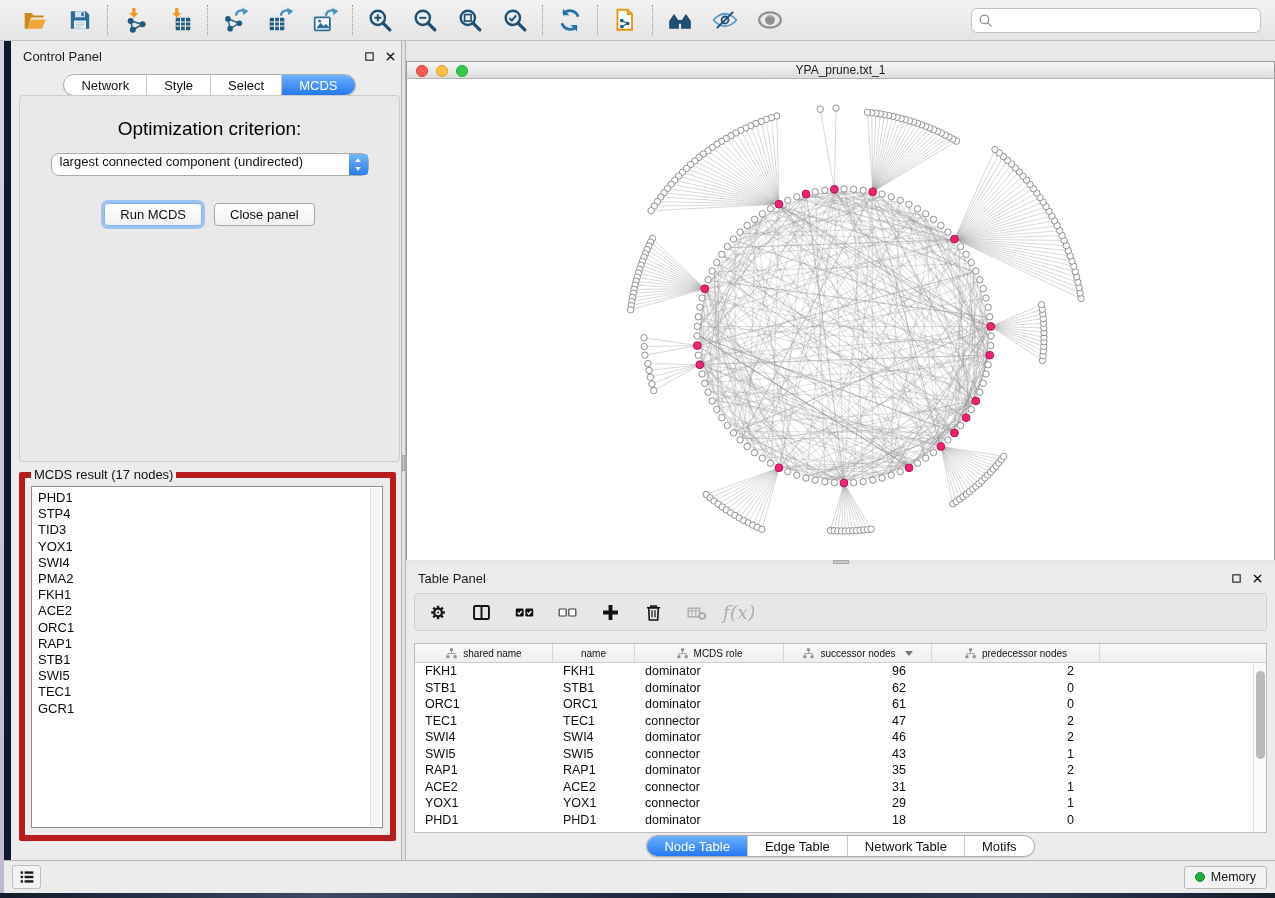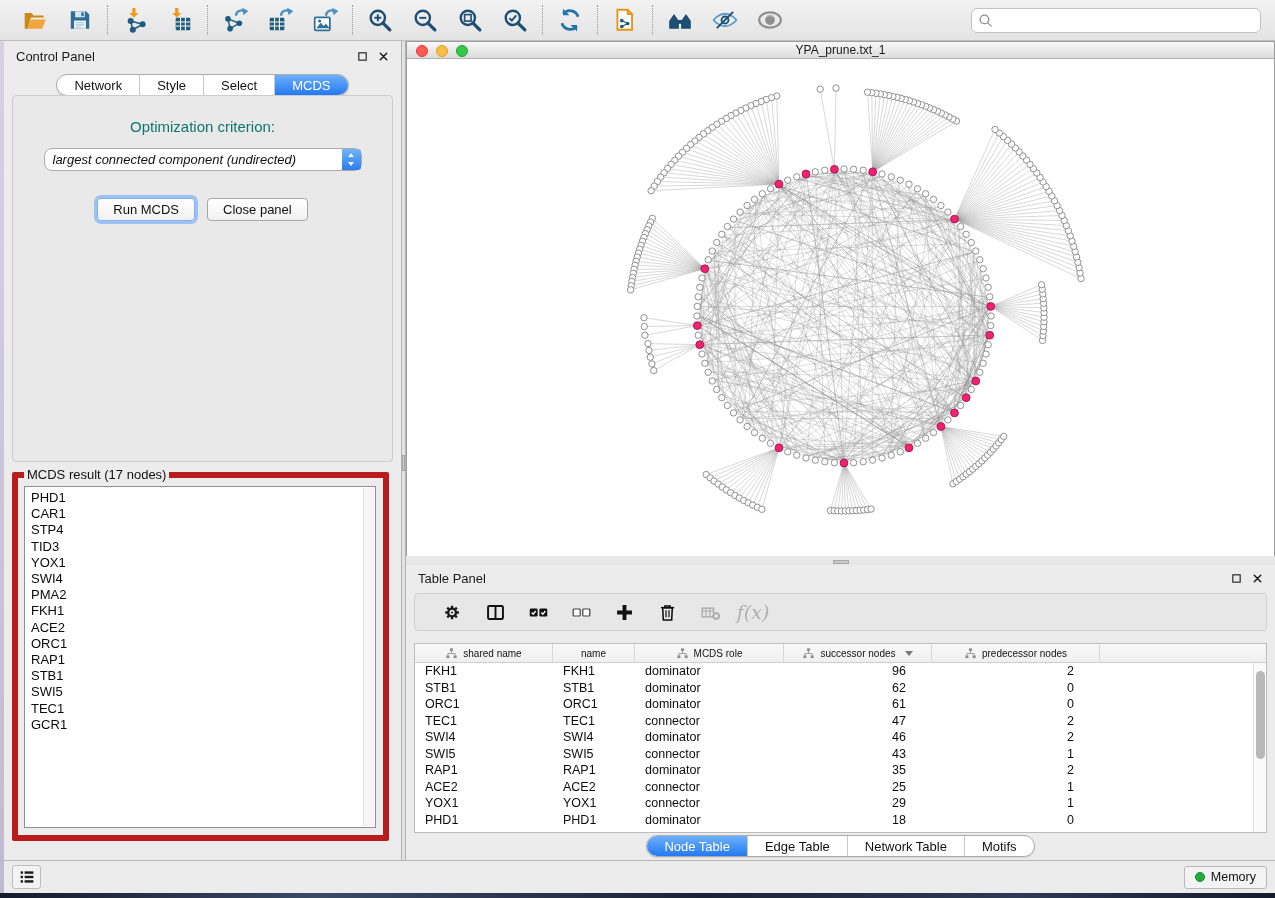--- a/index.html
+++ b/index.html
@@ -16,36 +16,36 @@
   .tb-group { display:flex; align-items:center; gap:17px; padding:0 13px; }
   .tb-sep { width:0; height:30px; border-left:1px dotted #999; }
   .tb-btn { width:28px; height:28px; display:flex; align-items:center; justify-content:center; cursor:default; }
   .tb-btn svg { width:26px; height:26px; }
   .search-box { margin-left:auto; margin-right:6px; width:290px; height:25px; background:#fff;
     border:1px solid #c2c2c2; border-radius:6px; display:flex; align-items:center; padding:0 5px; }
   .search-box svg { width:17px; height:17px; }
   .search-box input { border:none; outline:none; flex:1; font-size:13px; background:transparent; font-family:inherit; }
 
   
-  .control-panel { position:absolute; left:4px; top:41px; width:397px; height:819px; background:#ececec; }
+  .control-panel { position:absolute; left:11px; top:41px; width:397px; height:819px; background:#ececec; }
   .panel-titlebar { height:30px; display:flex; align-items:center; padding:0 12px; font-size:13px; color:#1a1a1a; }
   .win-btns { margin-left:auto; display:flex; gap:10px; }
   .win-btns svg { width:11px; height:11px; }
   .cp-tabs { position:absolute; left:0; top:33px; width:100%; display:flex; justify-content:center; }
   .seg { display:flex; height:22px; border:1px solid #adadad; border-radius:11px; background:#fff;
     overflow:hidden; box-shadow:0 1px 1px rgba(0,0,0,.1); }
   .seg > div { display:flex; align-items:center; padding:0 17px; font-size:13px; color:#111;
     border-left:1px solid #c8c8c8; cursor:default; }
   .seg > div:first-child { border-left:none; }
   .seg > div.active { background:linear-gradient(#6db1fb,#2478f2); color:#fff; }
   .cp-box { position:absolute; left:8px; top:54px; width:381px; height:367px;
     background:#e9e9e9; border:1px solid #cccccc; border-radius:4px; }
-  .opt-label { margin-top:22px; text-align:center; font-size:15px; color:#0f766e; }
+  .opt-label { margin-top:22px; text-align:center; font-size:19px; color:#000000; }
   .dd { margin:13px auto 0; width:318px; height:23px; background:#fff; border:1px solid #ababab;
-    border-radius:8px; display:flex; align-items:center; padding-left:8px; font-size:13px; color:#111;font-style:italic; }
+    border-radius:8px; display:flex; padding-left:8px; font-size:13px; color:#111; }
   .dd-stepper { margin-left:auto; width:19px; height:21px; border-radius:0 3px 3px 0;
     background:linear-gradient(#72b5fa,#2b7df0); display:flex; align-items:center; justify-content:center; }
   .dd-stepper svg { width:12px; height:17px; }
   .btn-row { margin-top:27px; display:flex; justify-content:center; gap:12px; }
   .btn { height:23px; padding:0 15px; font-size:13px; font-family:inherit; color:#111;
     background:linear-gradient(#ffffff,#f1f1f1); border:1px solid #a8a8a8; border-radius:4px; cursor:default; }
   .btn.focused { border-color:#7fb2ef; box-shadow:0 0 0 3px rgba(108,168,244,.6); }
   .mcds-fieldset { position:absolute; left:8px; top:426px; width:377px; height:374px;
     border:6px solid #b91c1c; border-radius:2px; }
   .mcds-fieldset legend { font-size:13px; color:#111; margin-left:6px; padding:0 3px; }
@@ -56,40 +56,40 @@
   .mcds-scroll { position:absolute; right:1px; top:1px; bottom:1px; width:11px;
     background:#f5f5f5; border-left:1px solid #e2e2e2; }
 
   .vsplit { position:absolute; left:401px; top:41px; width:5px; height:819px; background:#e2e2e2;
     border-left:1px solid #b3b3b3; border-right:1px solid #b3b3b3; }
   .vsplit .handle { position:absolute; top:414px; left:0px; width:3px; height:16px;
     background:#cdcdcd; border:1px solid #a5a5a5; }
 
   
   .right-col { position:absolute; left:406px; top:41px; width:869px; height:819px; background:#e8e8e8; }
-  .net-window { position:absolute; left:0; top:0; width:869px; height:515px;
+  .net-window { position:absolute; left:0; top:20px; width:869px; height:515px;
     border:1px solid #9c9c9c; background:#fff; }
   .net-titlebar { height:17px; background:linear-gradient(#f8f8f8,#dcdcdc); border-bottom:1px solid #b2b2b2;
     display:flex; align-items:center; justify-content:center; font-size:12px; color:#1a1a1a; position:relative; }
   .lights { position:absolute; left:9px; top:2.5px; display:flex; gap:8px; }
   .light { width:12px; height:12px; border-radius:50%; }
   .light.red { background:#fc5b57; border:1px solid #dd3b36; }
   .light.yellow { background:#fdbe41; border:1px solid #dfa023; }
   .light.green { background:#35c84a; border:1px solid #1fa82f; }
   .net-canvas { position:absolute; left:0; top:18px; width:867px; height:496px; background:#fff; }
 
   .hsplit { position:absolute; left:0; top:519px; width:869px; height:5px; background:#e6e6e6; }
   .hsplit .handle { position:absolute; left:427px; top:0px; width:16px; height:4px;
     background:#c9c9c9; border:1px solid #a8a8a8; }
 
   
   .table-panel { position:absolute; left:0; top:524px; width:869px; height:295px; background:#ececec; }
   .tp-titlebar { height:26px; display:flex; align-items:center; padding:0 12px; font-size:13px; color:#1a1a1a; }
   .tp-toolbar { margin:2px 8px 0; height:38px; background:#e7e7e7; border:1px solid #d0d0d0; border-radius:3px;
-    display:flex; align-items:center; gap:19px; padding:0 25px; }
+    display:flex; align-items:center; gap:19px; padding:0 11px; }
   .tp-btn { width:24px; height:24px; display:flex; align-items:center; justify-content:center; }
   .tp-btn svg { width:21px; height:21px; }
   .fx-label { font-family:"DejaVu Serif",serif; font-style:italic; font-size:19px; color:#afafaf; }
   .tp-table { position:absolute; left:8px; top:78px; width:853px; height:190px; background:#fff;
     border:1px solid #bcbcbc; overflow:hidden; }
   .thead { display:flex; height:19px; background:linear-gradient(#f9f9f9,#efefef); border-bottom:1px solid #cfcfcf; }
   .th { display:flex; align-items:center; justify-content:center; gap:5px; font-size:10px; color:#111;
     border-right:1px solid #d9d9d9; overflow:hidden; }
   .th svg { width:13px; height:13px; flex:none; }
   .sort-down { width:0; height:0; border-left:4px solid transparent; border-right:4px solid transparent;
@@ -315,21 +315,20 @@
       <div class="btn-row">
         <button class="btn focused">Run MCDS</button>
         <button class="btn">Close panel</button>
       </div>
     </div>
     <fieldset class="mcds-fieldset">
       <legend>MCDS result (17 nodes)</legend>
       <div class="mcds-list">
         <ul id="mcds-items">
             <li>PHD1</li>
-            <li>CAR1</li>
             <li>STP4</li>
             <li>TID3</li>
             <li>YOX1</li>
             <li>SWI4</li>
             <li>PMA2</li>
             <li>FKH1</li>
             <li>ACE2</li>
             <li>ORC1</li>
             <li>RAP1</li>
             <li>STB1</li>
@@ -1380,21 +1379,21 @@
               <div class="td" style="width:138px">RAP1</div>
               <div class="td" style="width:82px">RAP1</div>
               <div class="td" style="width:149px">dominator</div>
               <div class="td num" style="width:148px">35</div>
               <div class="td num" style="width:168px">2</div>
             </div>
             <div class="tr">
               <div class="td" style="width:138px">ACE2</div>
               <div class="td" style="width:82px">ACE2</div>
               <div class="td" style="width:149px">connector</div>
-              <div class="td num" style="width:148px">25</div>
+              <div class="td num" style="width:148px">31</div>
               <div class="td num" style="width:168px">1</div>
             </div>
             <div class="tr">
               <div class="td" style="width:138px">YOX1</div>
               <div class="td" style="width:82px">YOX1</div>
               <div class="td" style="width:149px">connector</div>
               <div class="td num" style="width:148px">29</div>
               <div class="td num" style="width:168px">1</div>
             </div>
             <div class="tr">

